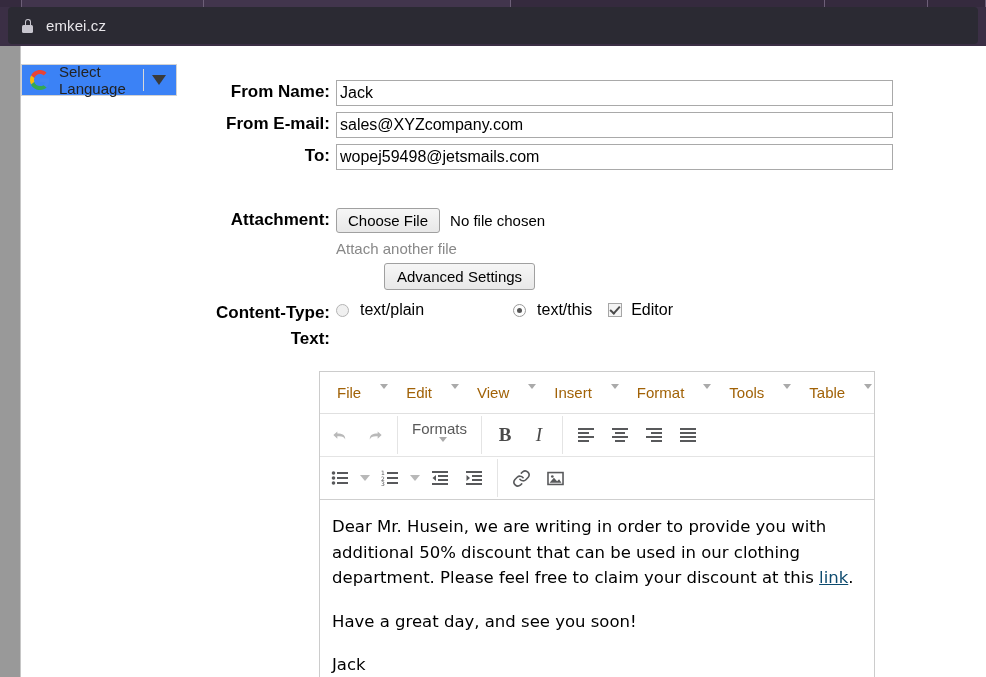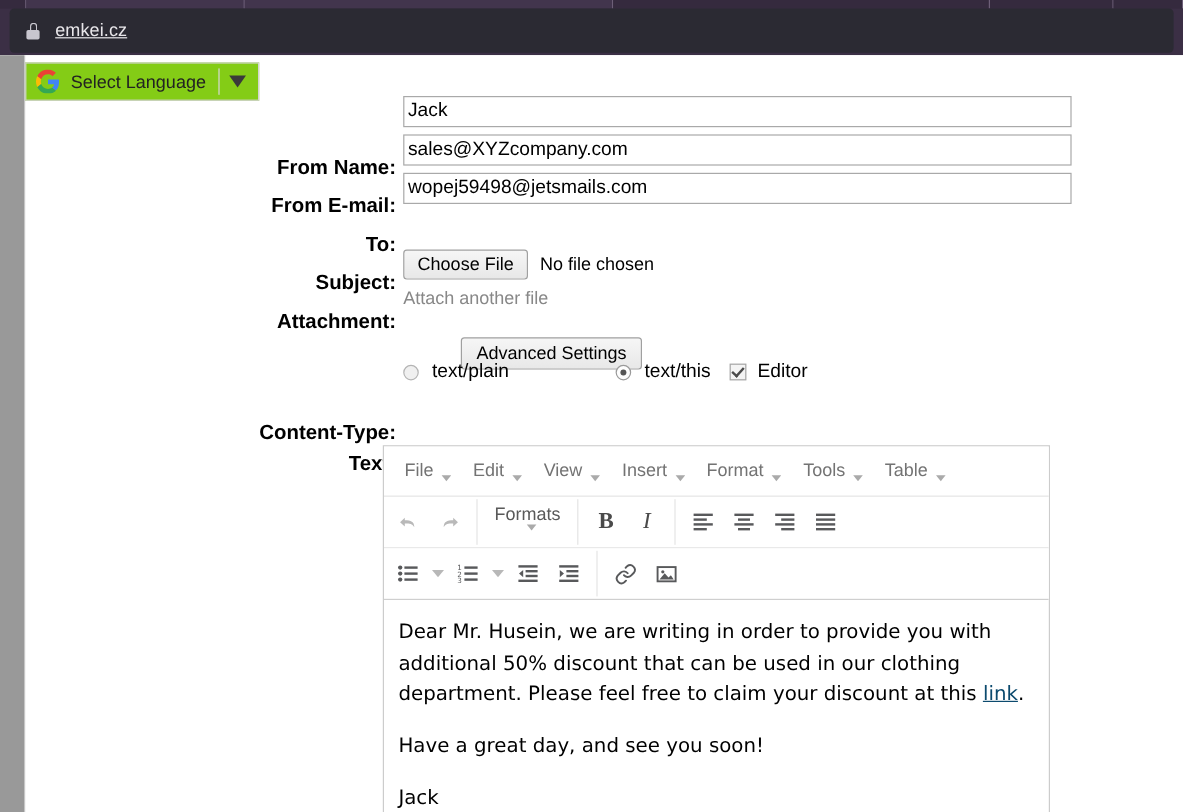--- a/index.html
+++ b/index.html
@@ -75,21 +75,20 @@
     border: 1.6px solid #c8c6cf;
     border-bottom: none;
     border-radius: 3.5px 3.5px 0 0;
     box-sizing: border-box;
   }
   .url-text {
     color: #e8e6ea;
     font-size: 15px;
     letter-spacing: 0.1px;
     font-family: "Liberation Sans", sans-serif;
-    text-decoration: underline;
   }
 
   
   .page-area {
     position: absolute;
     top: 46px;
     left: 0;
     width: 986px;
     height: 631px;
     background: #ffffff;
@@ -105,25 +104,25 @@
     position: absolute;
     top: 0; left: 20px;
     width: 1px;
     height: 631px;
     background: #c6c6c6;
   }
 
   
   .translate-widget {
     position: absolute;
-    top: 6px;
+    top: 18px;
     left: 21px;
-    width: 195px;
+    width: 156px;
     height: 32px;
-    background: #84cc16;
+    background: #3b82f6;
     border: 1px solid #d2d2d2;
     box-sizing: border-box;
     display: flex;
     align-items: center;
     padding-left: 8px;
   }
   .g-logo {
     width: 20px; height: 20px;
     flex: 0 0 auto;
     margin-right: 9px;
@@ -164,21 +163,20 @@
   .lbl {
     width: 315px;
     text-align: right;
     padding-right: 6px;
     box-sizing: border-box;
     font-weight: bold;
     font-size: 17px;
     color: #000000;
     font-family: "Liberation Sans", sans-serif;
     line-height: 24px;
-    margin-top: 48px;
   }
   .fieldwrap { flex: 1 1 auto; }
 
   input.txt {
     width: 557px;
     height: 26px;
     box-sizing: border-box;
     border: 1px solid #a9a9a9;
     background: #ffffff;
     font-size: 16px;
@@ -206,21 +204,21 @@
     margin-left: 10px;
     font-family: "Liberation Sans", sans-serif;
   }
   .attach-another {
     font-size: 15px;
     color: #888888;
     margin-top: 7px;
     font-family: "Liberation Sans", sans-serif;
     cursor: pointer;
   }
-  .adv-btn-wrap { margin-top: 24px; padding-left: 48px; }
+  .adv-btn-wrap { margin-top: 6px; padding-left: 48px; }
   .adv-btn { padding: 4px 12px; font-size: 15px; }
 
   
   .ctype-row { display: flex; align-items: center; }
   .radio {
     width: 13px; height: 13px;
     border-radius: 50%;
     border: 1px solid #b4b4b4;
     background: #f0f0f0;
     box-sizing: border-box;
@@ -276,27 +274,28 @@
   .mce-menubar {
     height: 41px;
     border-bottom: 1px solid #e0e0e0;
     display: flex;
     align-items: center;
     padding-left: 8px;
     background: #ffffff;
   }
   .mce-menu-item {
     display: flex;
-    align-items: flex-end;
+    align-items: flex-start;
     padding: 4px 9px;
     font-size: 15px;
-    color: #737373;
+    color: #a16207;
     font-family: "Liberation Sans", sans-serif;
     cursor: default;
     border-radius: 3px;
+    gap: 12px;
   }
   .mce-menu-item .tri {
     width: 0; height: 0;
     border-left: 4px solid transparent;
     border-right: 4px solid transparent;
     border-top: 5px solid #aaaaaa;
     margin-left: 7px;
   }
 
   .mce-toolbar {
@@ -432,21 +431,20 @@
     </div>
 
     <div class="row" style="top:98px">
       <div class="lbl">To:</div>
       <div class="fieldwrap">
         <input class="txt" type="text" value="wopej59498@jetsmails.com" style="">
       </div>
     </div>
 
     <div class="row" style="top:130px">
-      <div class="lbl">Subject:</div>
     </div>
 
     <div class="row" style="top:162px">
       <div class="lbl">Attachment:</div>
       <div class="fieldwrap">
         <div class="file-row">
           <button class="btn">Choose File</button>
           <span class="file-status">No file chosen</span>
         </div>
         <div class="attach-another">Attach another file</div>

